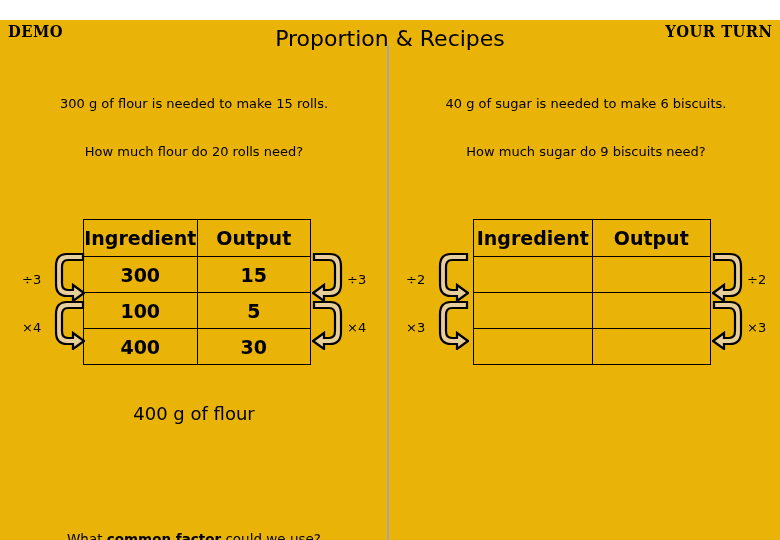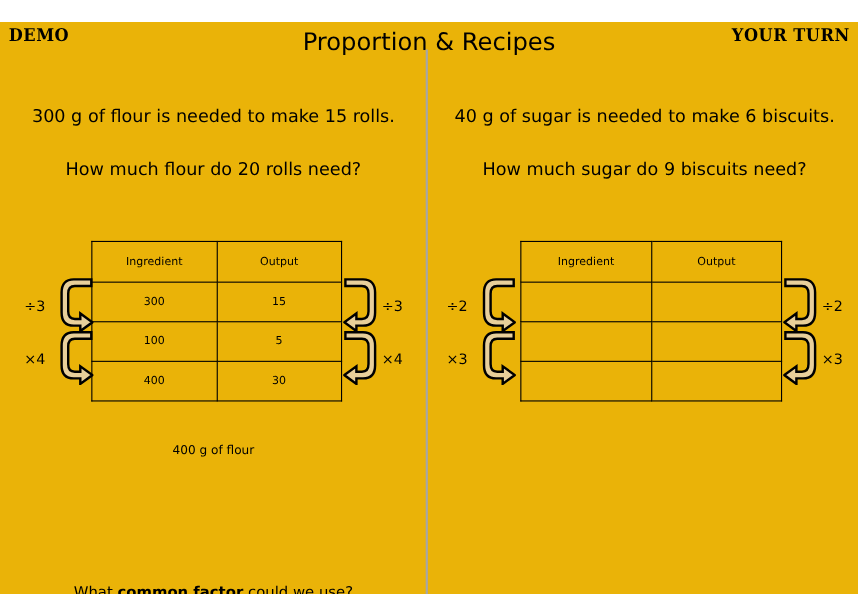--- a/index.html
+++ b/index.html
@@ -62,32 +62,32 @@
     width: 388px;
     height: 540px;
   }
   #panel-left  { left: 0px; }
   #panel-right { left: 392px; }
 
   .prompt-line {
     position: absolute;
     width: 100%;
     text-align: center;
-    font-size: 16px;
+    font-size: 13px;
     white-space: nowrap;
   }
   .prompt-1 { top: 76px; }
   .prompt-2 { top: 124px; }
 
   .answer-line {
     position: absolute;
     top: 383px;
     width: 100%;
     text-align: center;
-    font-size: 11px;
+    font-size: 18px;
     white-space: nowrap;
   }
 
   #hint-line {
     position: absolute;
     top: 511px;
     width: 100%;
     text-align: center;
     font-size: 13.5px;
     white-space: nowrap;
@@ -103,22 +103,22 @@
   }
   #table-left  { left: 83px;  width: 228px; }
   #table-right { left: 81px;  width: 238px; }
 
   .ratio-table td,
   .ratio-table th {
     border: 1.6px solid #000000;
     height: 35px;
     text-align: center;
     vertical-align: middle;
-    font-size: 10px;
-    font-weight: normal;
+    font-size: 19px;
+    font-weight: bold;
     padding: 0;
   }
   .ratio-table thead th { height: 36px; }
   .ratio-table .col-a { width: 50%; }
   .ratio-table .col-b { width: 50%; }
 
   
   .op-label {
     position: absolute;
     font-size: 13px;

